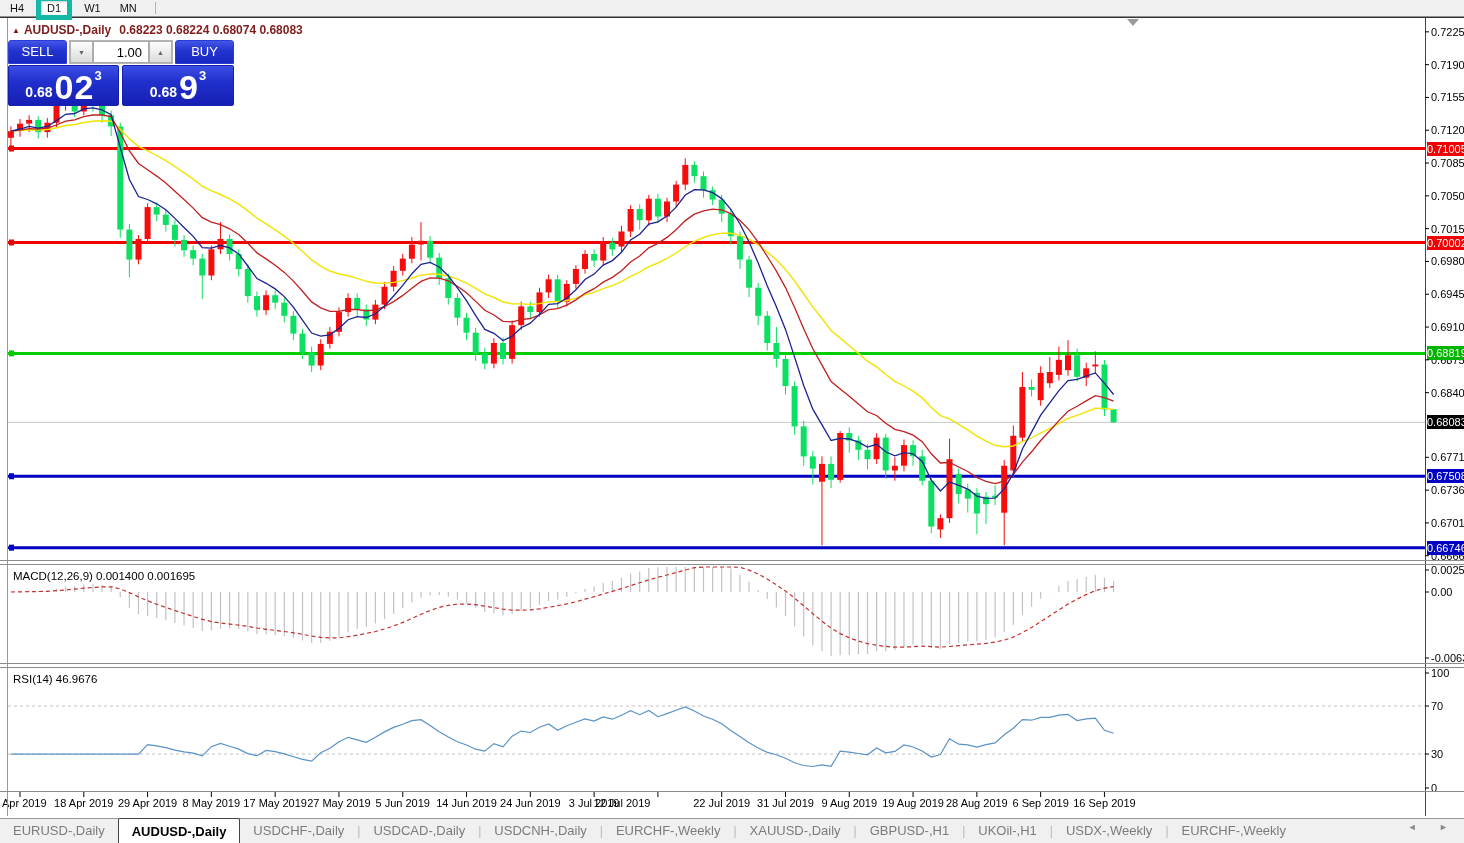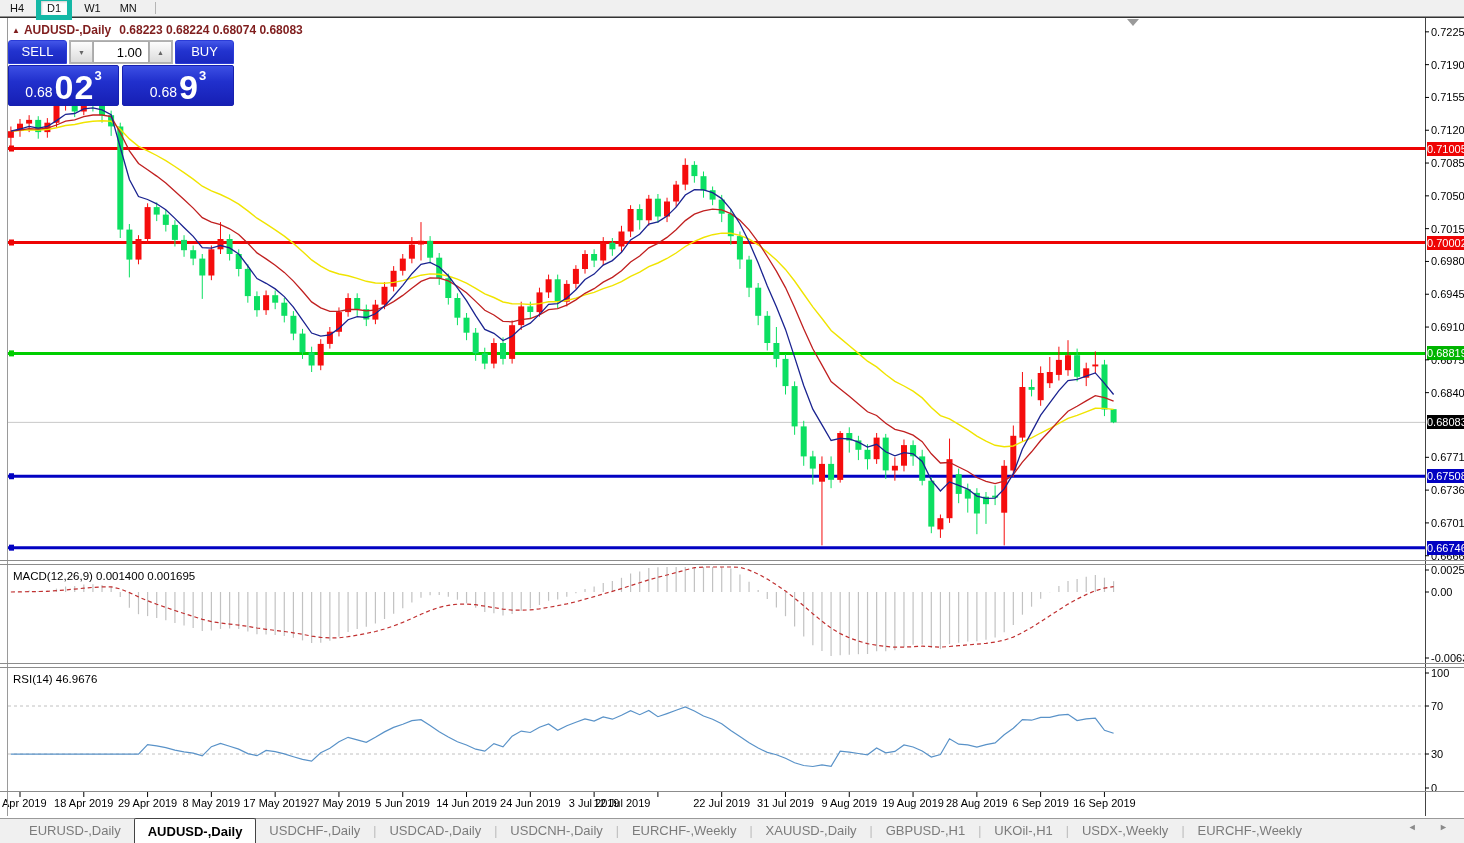--- a/index.html
+++ b/index.html
@@ -24,37 +24,37 @@
   .tp-btn{background:linear-gradient(#4356e8,#2233cf 45%,#1a28c0);color:#fff;font-size:13px;
     border:1px solid #2a3bd8;border-radius:3px 3px 0 0;width:57px;text-align:center;line-height:22px;}
   #tp-spin{flex:1;display:flex;background:#e8e8e8;border:1px solid #b5b5b5;margin:0 2px;box-sizing:border-box;}
   .spin-btn{width:21px;background:linear-gradient(#fdfdfd,#dcdcdc);border:1px solid #b0b0b0;color:#666;
     font-size:7px;text-align:center;line-height:21px;}
   #tp-vol{flex:1;background:#fff;border:1px solid #aaa;font-size:13px;color:#000;text-align:right;
     padding-right:6px;line-height:21px;}
   #tp-row2{display:flex;height:41px;margin-top:1px;}
   .tp-price{background:linear-gradient(#3c4fe4,#2130cd 40%,#161fb4);border:1px solid #1620b0;border-radius:2px;
     color:#fff;display:flex;align-items:flex-end;justify-content:center;padding-bottom:3px;box-sizing:border-box;}
-  .tp-price .sm{font-size:14px;font-weight:normal;margin-right:2px;line-height:20px;}
+  .tp-price .sm{font-size:14px;font-weight:bold;margin-right:2px;line-height:20px;}
   .tp-price .big{font-size:34px;font-weight:bold;line-height:30px;letter-spacing:1px;}
   .tp-price .sup{font-size:13px;font-weight:bold;align-self:flex-start;margin-top:2px;}
   #tp-sell-price{width:111px;margin-right:3px;}
   #tp-buy-price{flex:1;}
   
   .ax-lbl{position:absolute;font-size:11px;color:#000;white-space:nowrap;}
   .tag{position:absolute;left:1427px;width:37px;font-size:11px;color:#fff;text-align:center;
     padding:0 0;height:14px;line-height:14px;}
   .date-lbl{position:absolute;top:797px;font-size:11px;color:#000;white-space:nowrap;transform:translateX(-50%);}
   .ind-lbl{position:absolute;font-size:11.5px;color:#000;white-space:nowrap;}
   
   #shift-marker{left:1127px;top:19px;width:0;height:0;border-left:6px solid transparent;
     border-right:6px solid transparent;border-top:7px solid #9a9a9a;}
   
   #tabbar{left:0;top:818px;width:1464px;height:25px;background:#f0f0f0;border-top:1px solid #9a9a9a;
-    display:flex;align-items:stretch;padding-left:16px;box-sizing:border-box;z-index:4;}
+    display:flex;align-items:stretch;box-sizing:border-box;z-index:4;}
   .tab{font-size:13px;color:#7b7b7b;padding:0 13px;line-height:24px;white-space:nowrap;}
   .tab.active{background:#fff;color:#000;font-weight:bold;border:1px solid #444;border-bottom:none;
     margin-top:-1px;line-height:25px;border-radius:2px 2px 0 0;}
   .tab-sep{color:#b8b8b8;line-height:24px;font-size:12px;}
   #tab-scroll{position:absolute;right:6px;top:822px;z-index:5;font-size:9px;color:#8a8a8a;letter-spacing:10px;}
 </style>
 </head>
 <body>
 
 <div id="stage">

